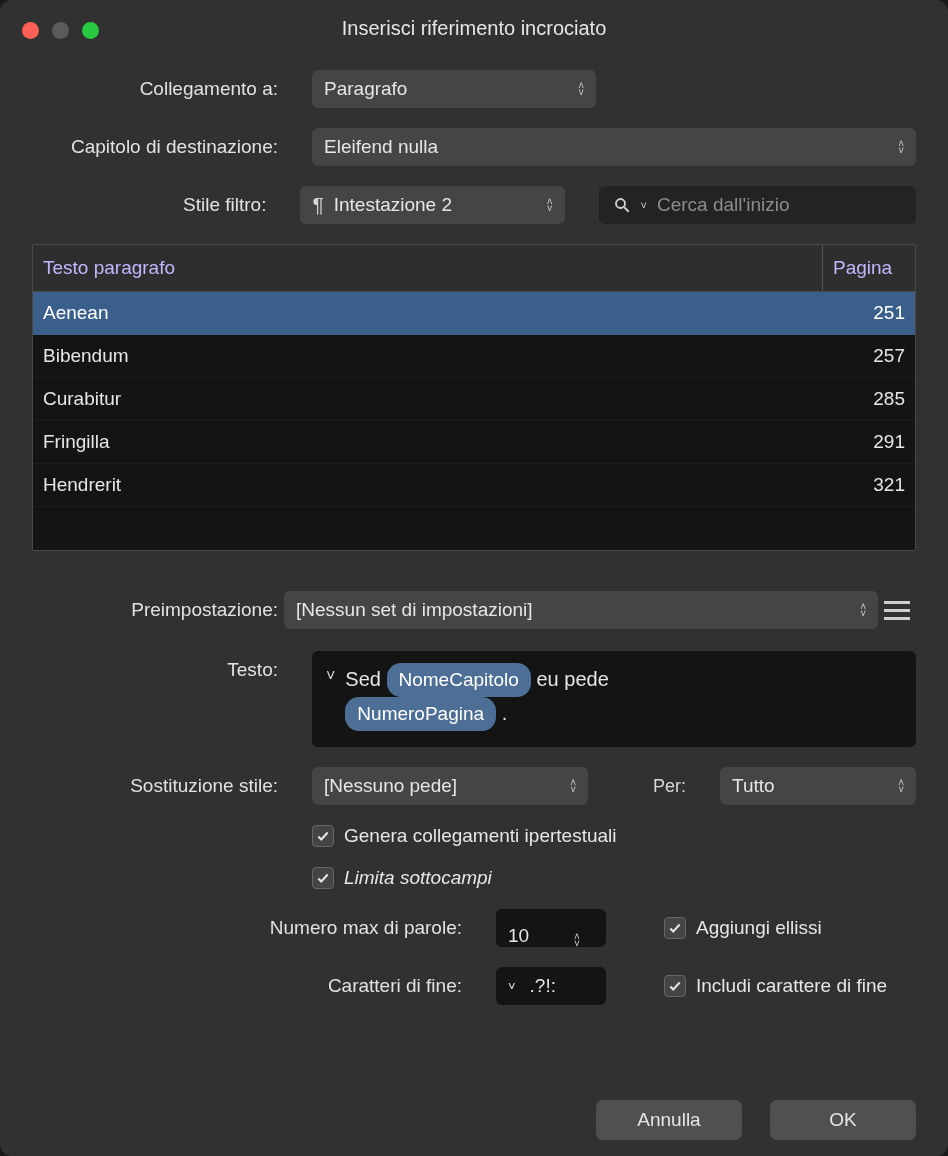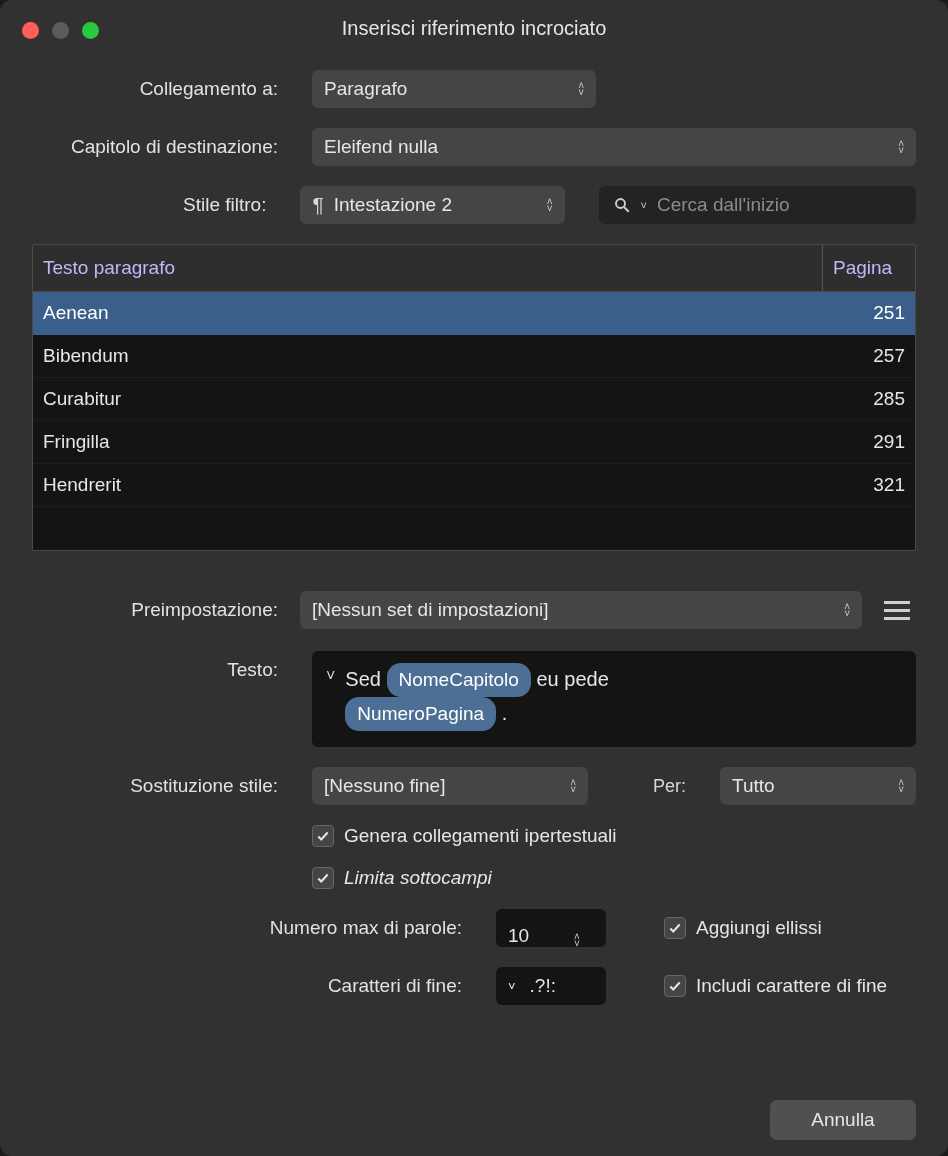--- a/index.html
+++ b/index.html
@@ -139,21 +139,21 @@
     color: #e6e6e6;
     border-bottom: 1px solid rgba(120,120,120,0.1);
   }
   .trow.selected { background: #3a5f8a; color: #fff; }
   .trow .tcell-text { flex: 1; }
   .trow .tcell-page { width: 74px; text-align: right; }
 
   .preset-row {
     display:flex;
     align-items:center;
-    gap: 22px;
+    gap: 6px;
     margin-top: 40px;
     margin-bottom: 22px;
   }
   .hamburger {
     width: 32px;
     height: 32px;
     display:flex;
     flex-direction:column;
     justify-content:center;
     gap:5px;
@@ -381,21 +381,21 @@
           <span> eu pede </span><br>
           <span class="chip">NumeroPagina</span>
           <span>.</span>
         </div>
       </div>
     </div>
 
     <div class="row">
       <div class="label-col">Sostituzione stile:</div>
       <div class="dropdown" style="width:276px">
-        <span class="dd-text">[Nessuno fine]</span>
+        <span class="dd-text">[Nessuno pede]</span>
         <span class="stepper-arrows">
             <span>˄</span>
             <span>˅</span>
           </span>
       </div>
       <div style="width:64px; text-align:right;">Per:</div>
       <div class="dropdown" style="flex:1">
         <span class="dd-text">Tutto</span>
         <span class="stepper-arrows">
             <span>˄</span>
@@ -460,15 +460,16 @@
             </svg>
         </span>
         <span>Includi carattere di fine</span>
       </label>
     </div>
 
   </div>
 
   <div class="footer">
     <button class="btn">Annulla</button>
+    <button class="btn">OK</button>
   </div>
 
 </div>
 
 </body></html>

